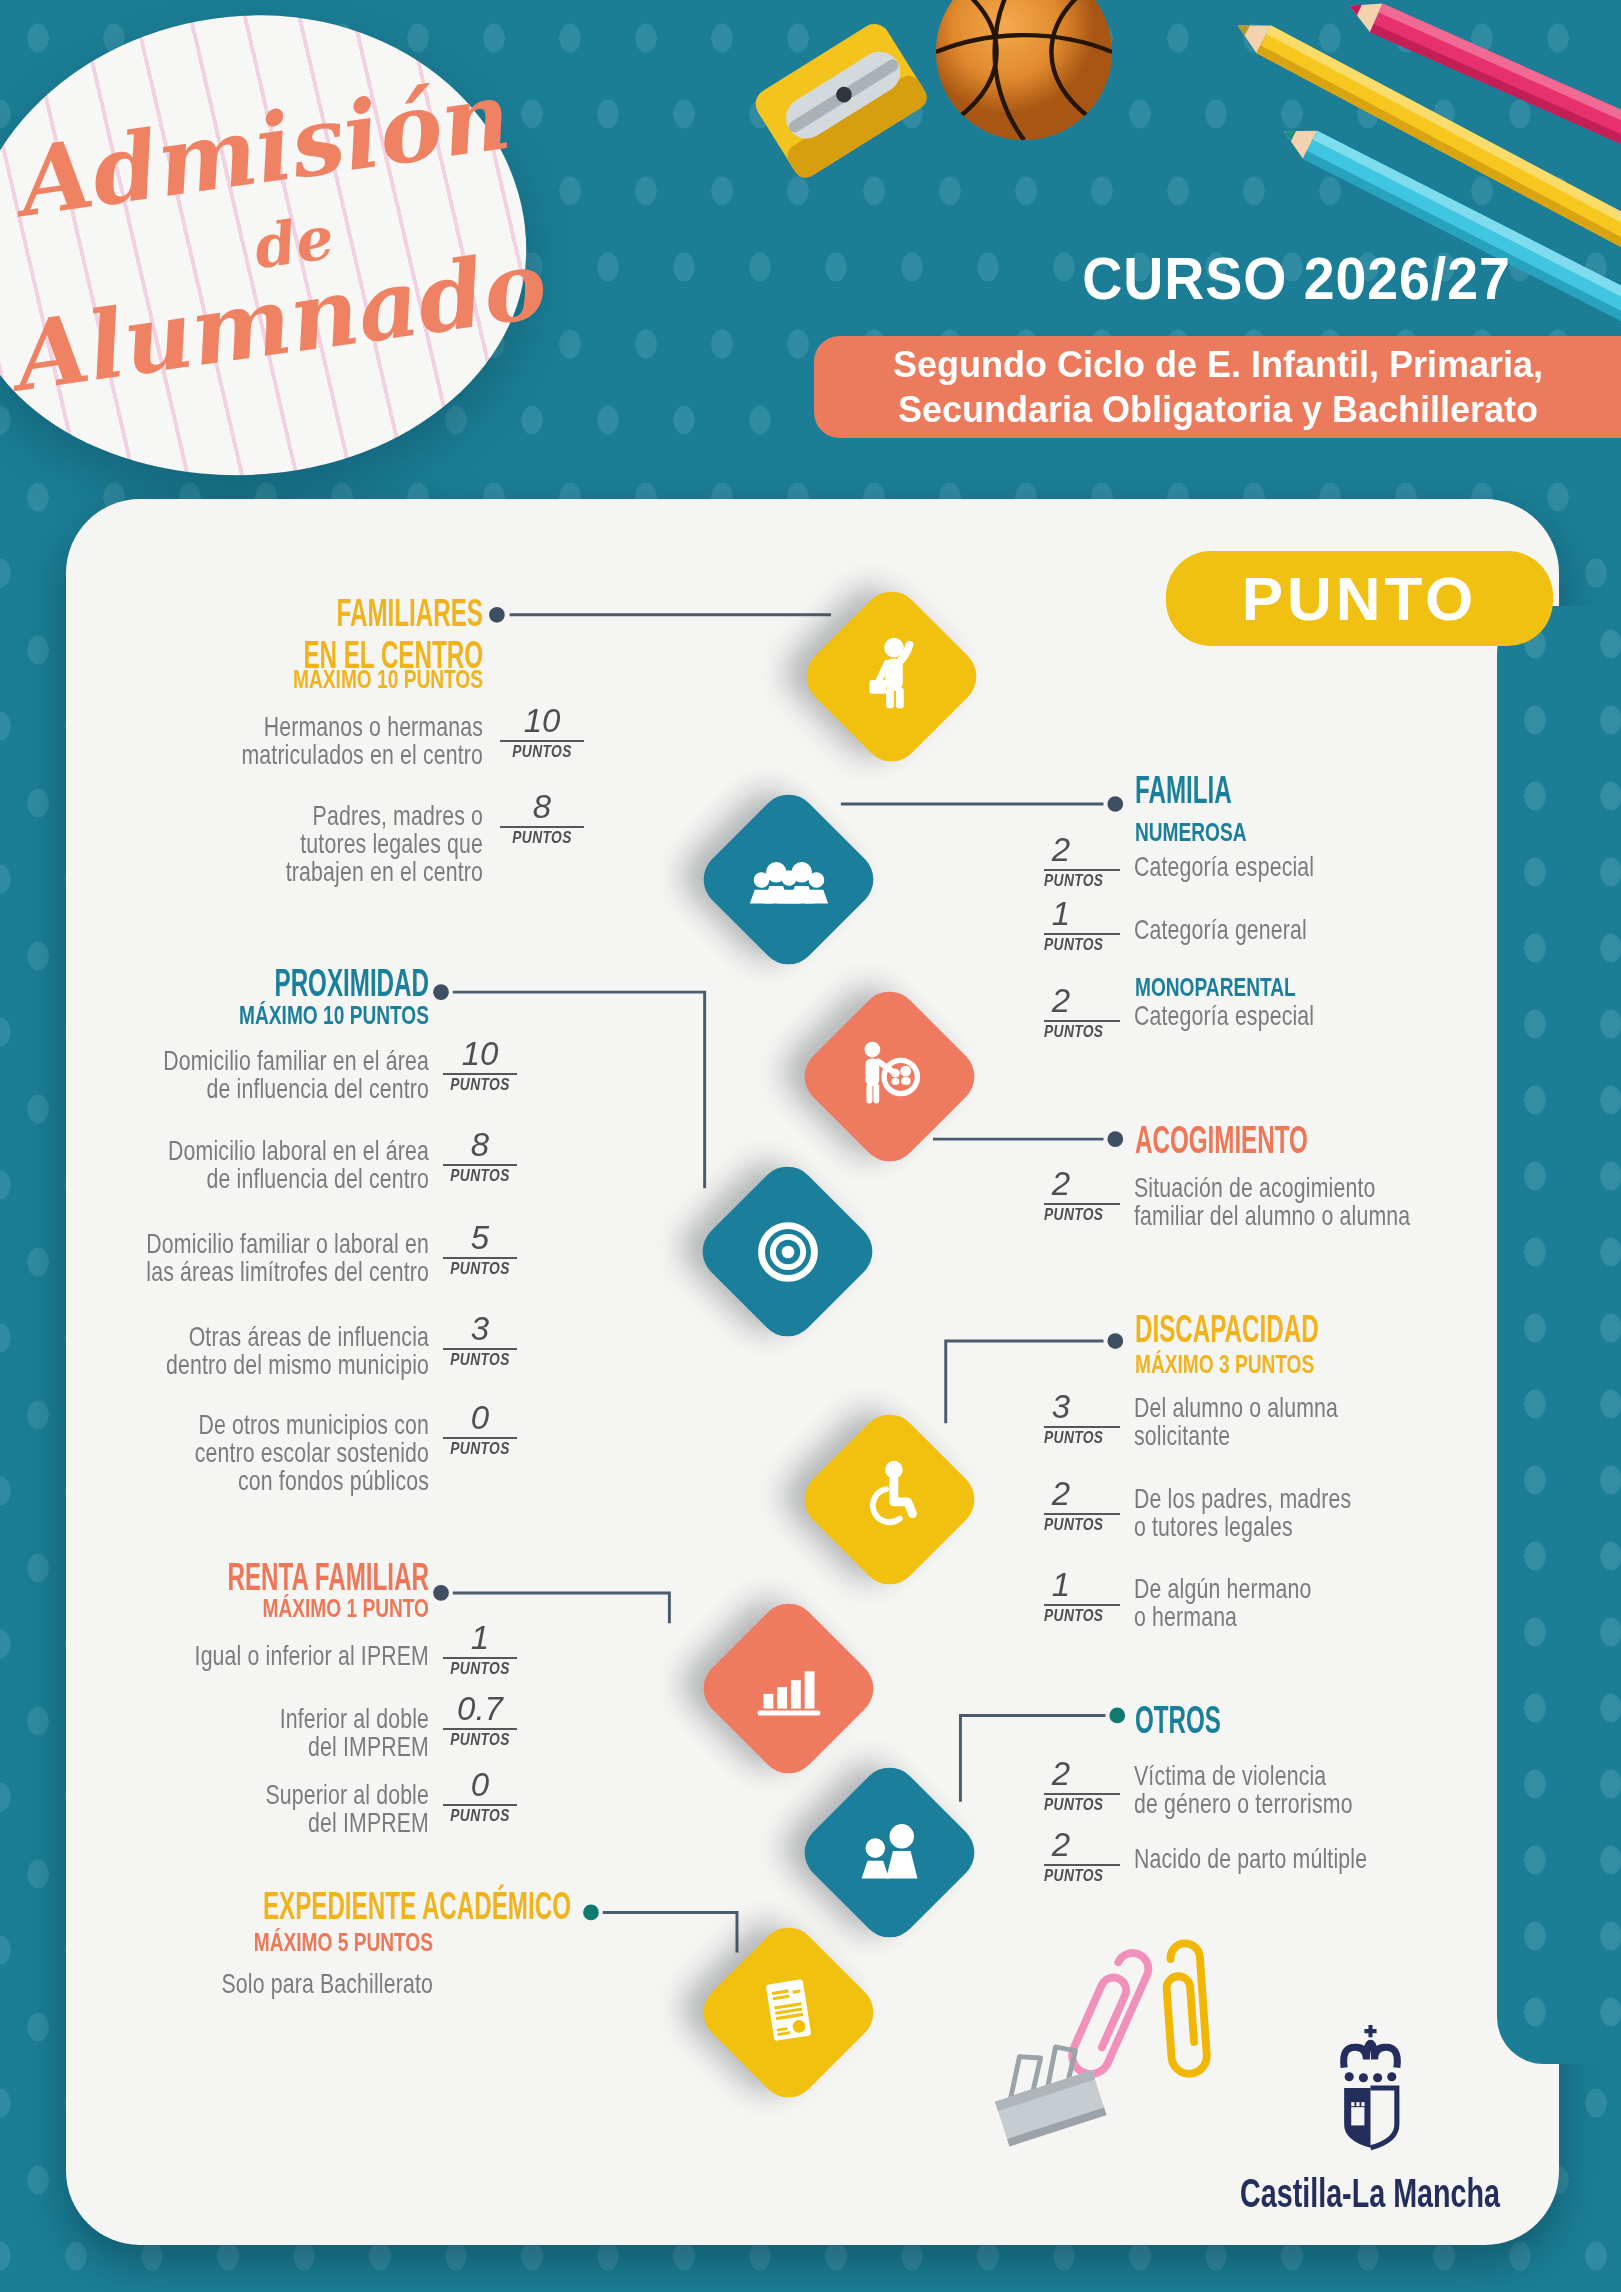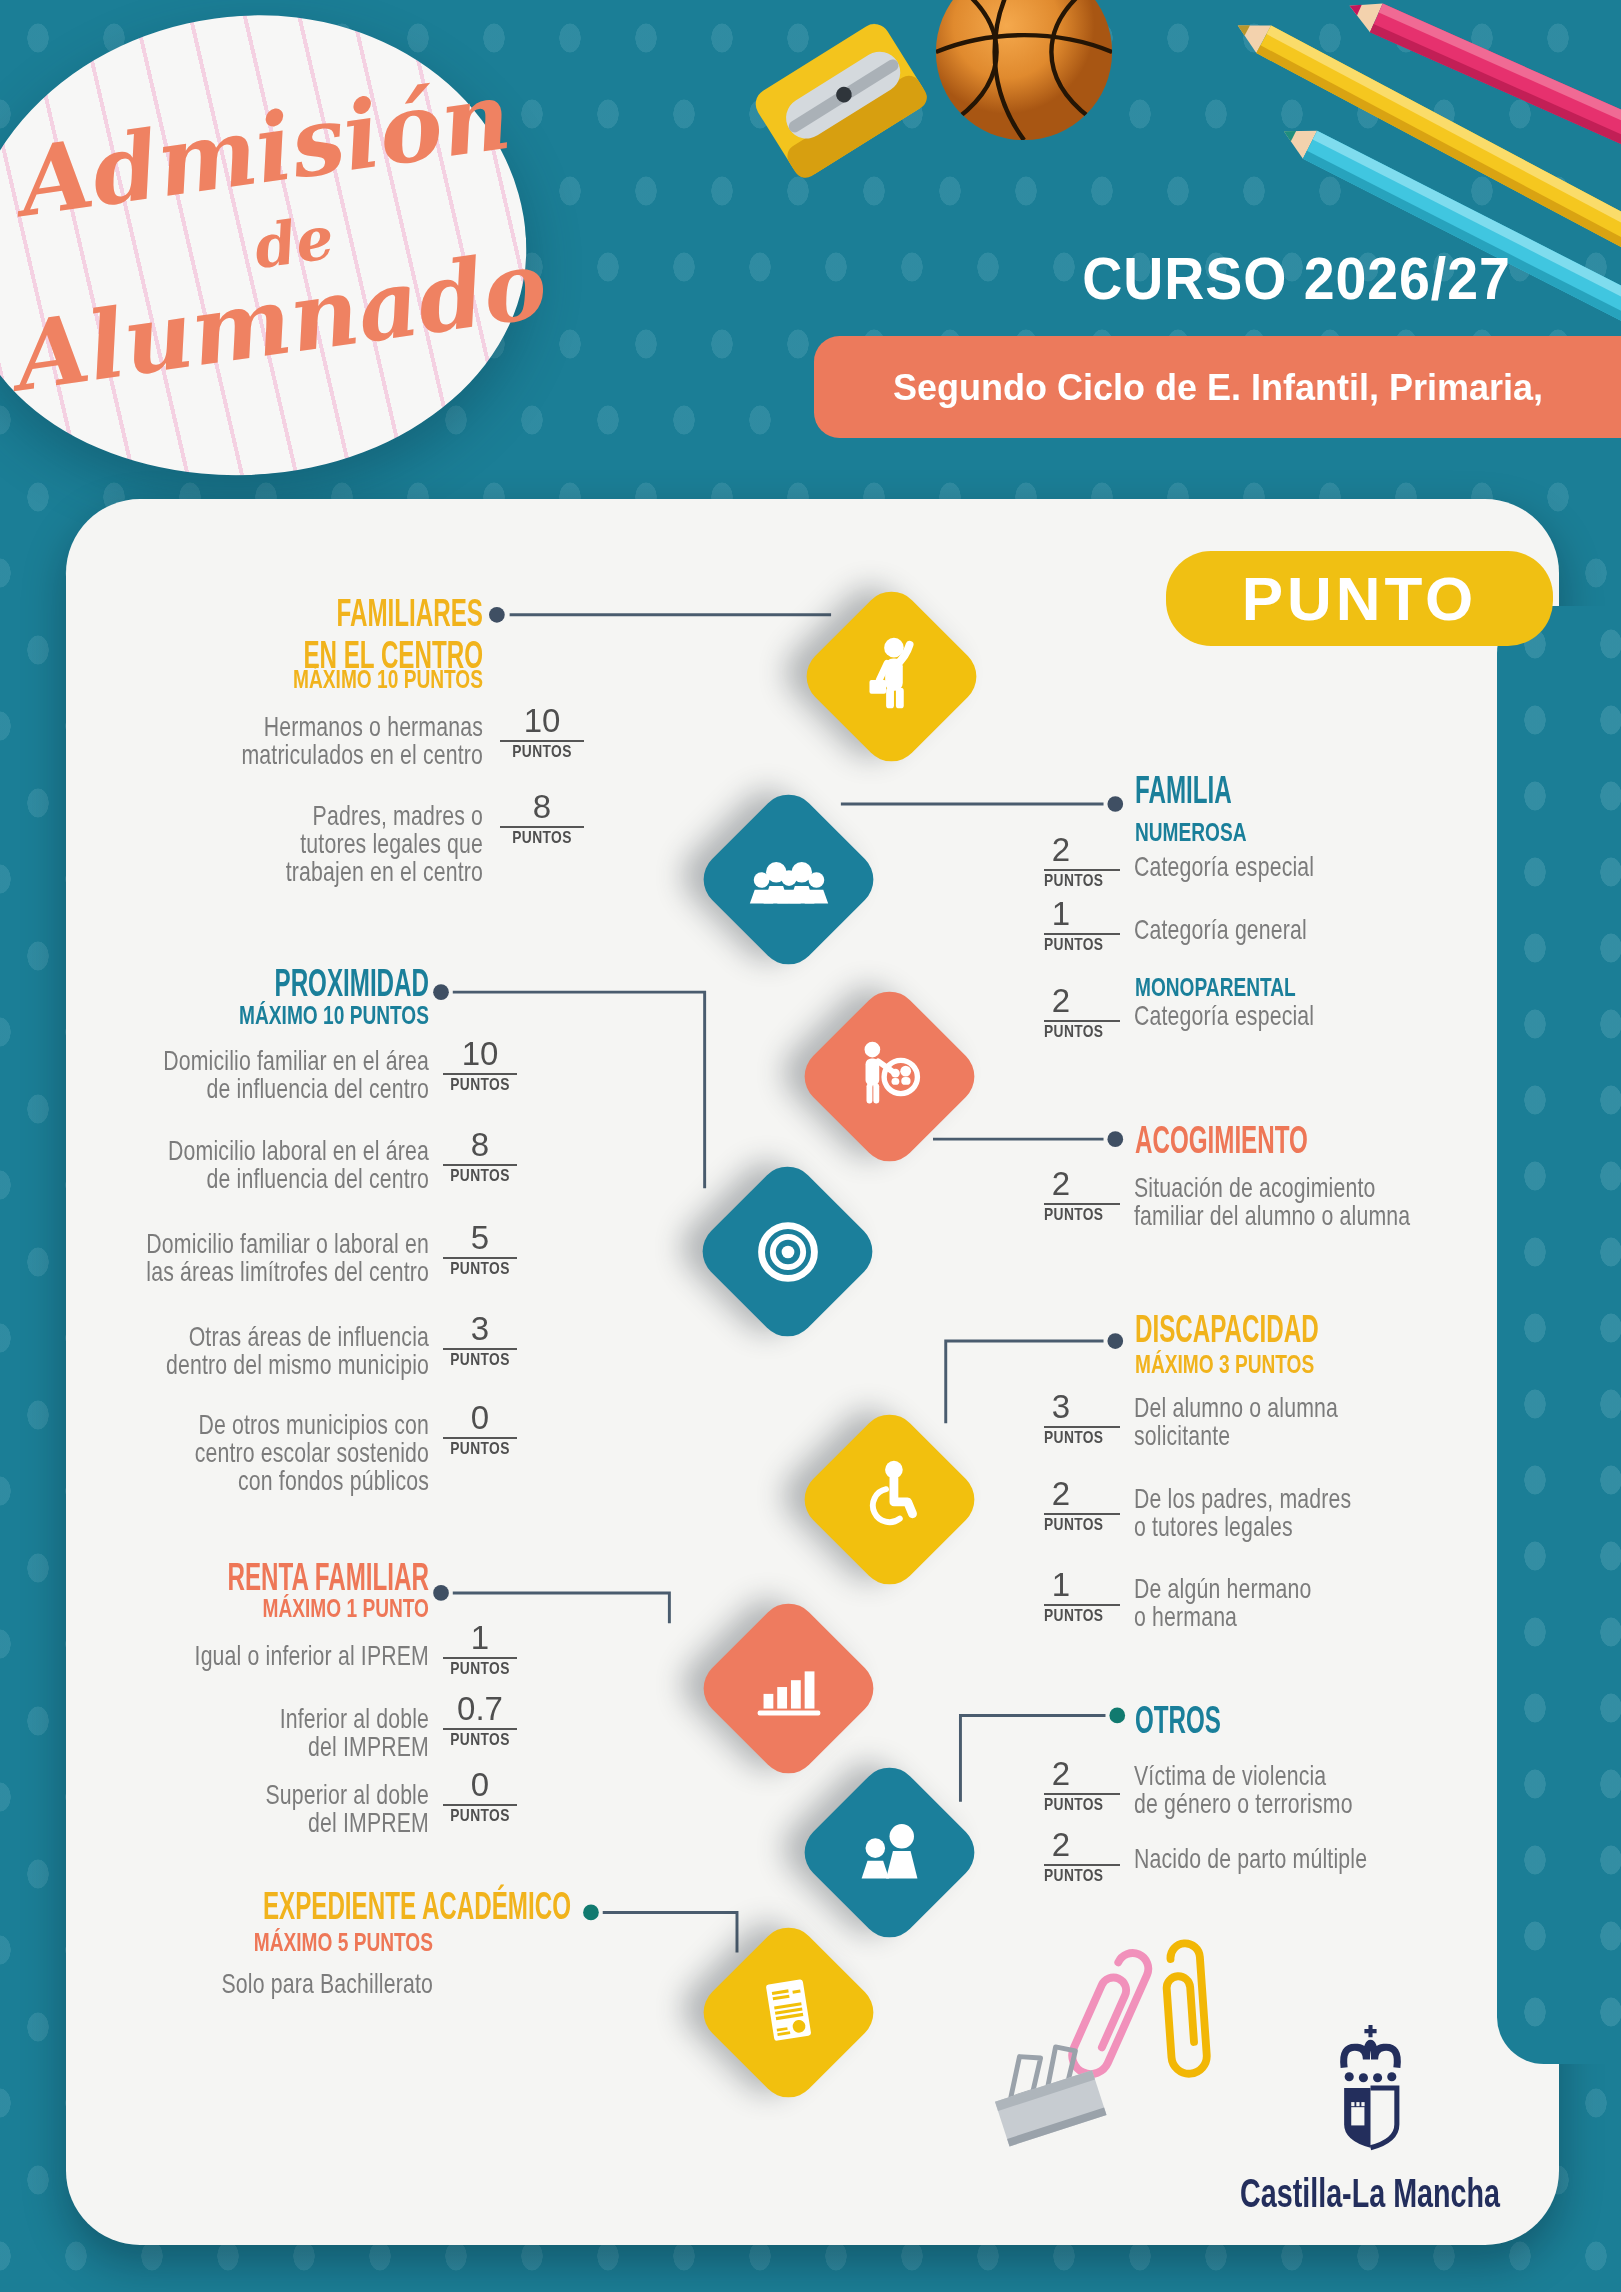--- a/index.html
+++ b/index.html
@@ -42,21 +42,21 @@
   .sec-h{position:absolute;font-weight:700;font-size:39px;line-height:42px;}
   .ra{text-align:right;transform:scaleX(.62);transform-origin:100% 0;}
   .la{transform:scaleX(.62);transform-origin:0 0;white-space:nowrap;}
   .sec-max{position:absolute;font-weight:700;font-size:25.5px;line-height:27.4px;}
   .ra2{text-align:right;transform:scaleX(.75);transform-origin:100% 0;}
   .la2{transform:scaleX(.75);transform-origin:0 0;white-space:nowrap;}
   .lbl{position:absolute;font-size:28px;line-height:28px;color:#7b7b7b;letter-spacing:0.2px;}
   .lbl span{display:block;}
   .lbl.rr{text-align:right;transform:scaleX(.76);transform-origin:100% 0;}
   .lbl.ll{transform:scaleX(.76);transform-origin:0 0;white-space:nowrap;}
-  .pv{position:absolute;color:#4f4f4f;}
+  .pv{position:absolute;color:#4f4f4f;font-style:italic;}
   .pv .num{font-size:33px;line-height:36px;text-align:center;border-bottom:2px solid #565656;padding:0 3.9px 1px;}
   .pv .unit{font-size:15.7px;line-height:19.6px;font-weight:700;text-align:center;letter-spacing:0.4px;transform:scaleX(.88);transform-origin:50% 0;}
   .pv.left .num{text-align:left;padding-left:7.8px;}
   .pv.left .unit{text-align:left;transform-origin:0 0;}
   .w86{width:84px}.w76{width:74px}.w78{width:76px}
   
   .diamond{position:absolute;width:137px;height:137px;border-radius:29px;transform:rotate(45deg);
     box-shadow:-17.6px 11.8px 27.4px rgba(45,55,65,.33);}
   .d-yellow{background:#f2c00e}.d-teal{background:#1b7f9b}.d-orange{background:#ee7b5f}
   .di{width:100%;height:100%;transform:rotate(-45deg);display:flex;align-items:center;justify-content:center;}
@@ -130,20 +130,21 @@
   </svg>
 
   <div class="title-blob"></div>
   <div class="script t1">Admisión</div>
   <div class="script t2">de</div>
   <div class="script t3">Alumnado</div>
 
   <div class="curso">CURSO 2026/27</div>
   <div class="top-banner">
     <span>Segundo Ciclo de E. Infantil, Primaria,</span>
+    <span>Secundaria Obligatoria y Bachillerato</span>
   </div>
 
   <div class="card"></div>
   <div class="side-band"></div>
   <div class="baremo">
     <span>PUNTO</span>
   </div>
 
   <svg class="connectors" width="1621" height="2293" viewBox="0 0 1654 2339">
     <g stroke="#4a5c6e" stroke-width="3" fill="none">

